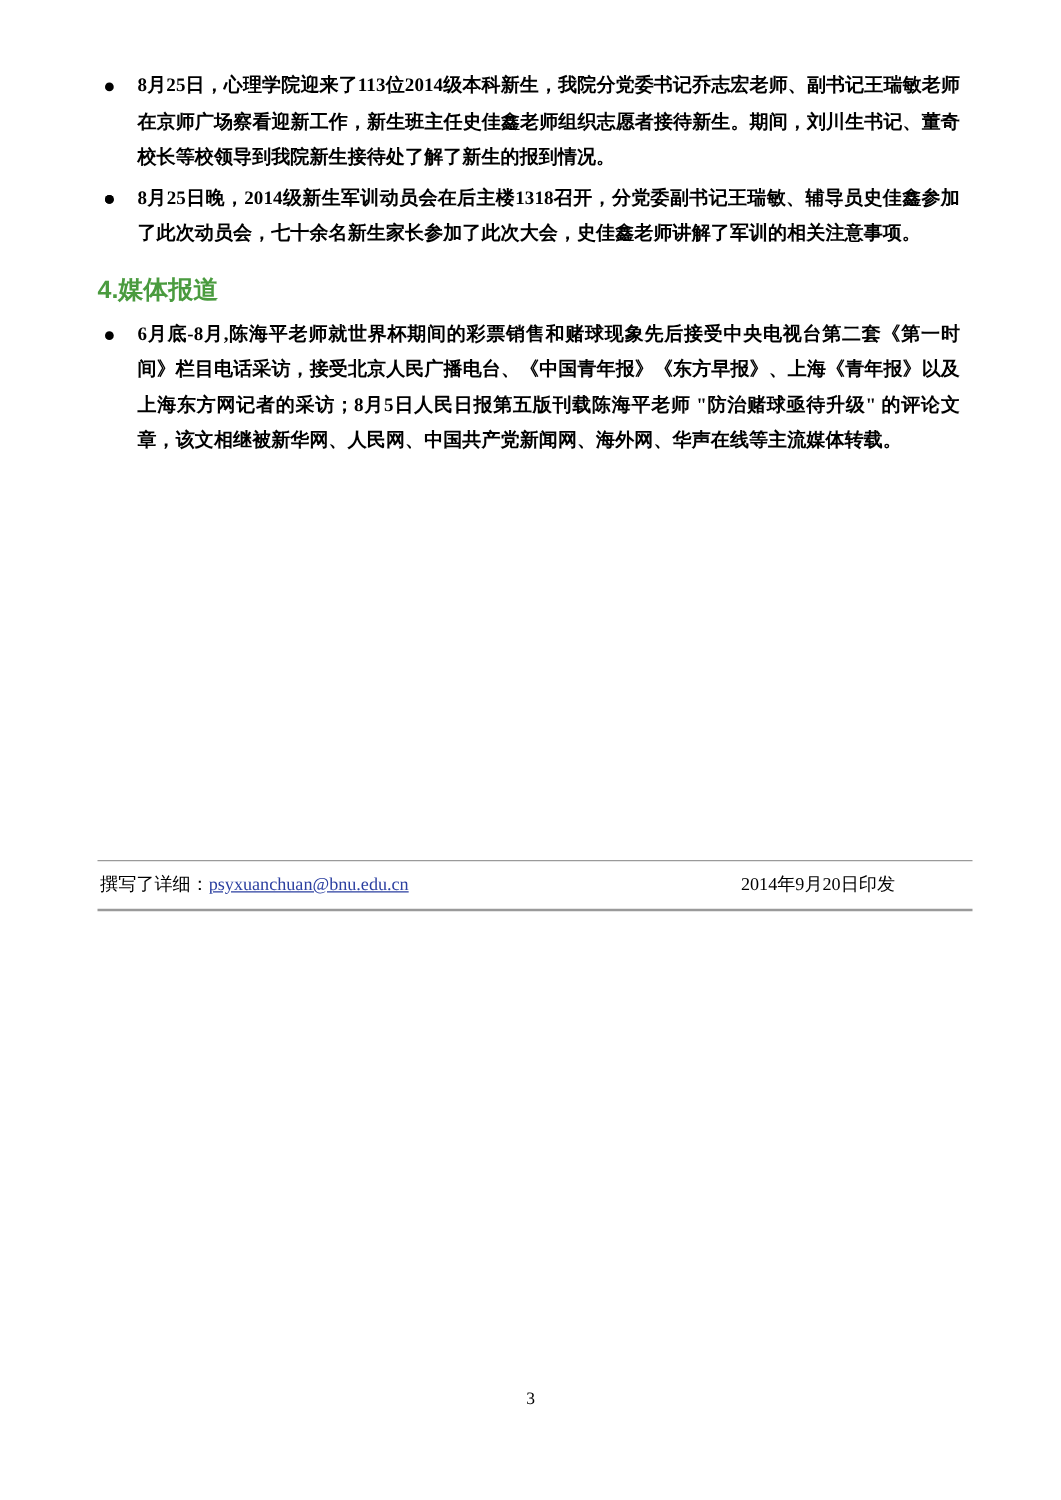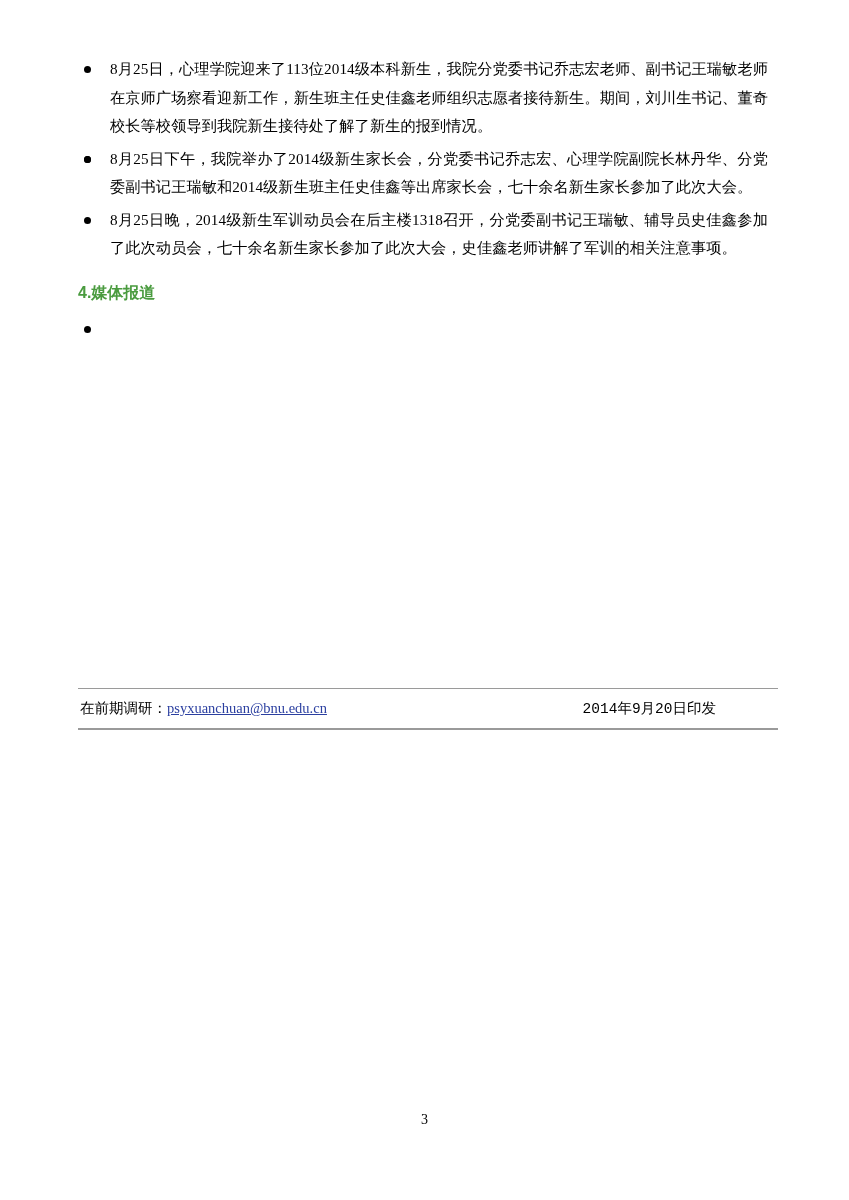--- a/index.html
+++ b/index.html
@@ -34,34 +34,35 @@
   }
   ul.bullets > li {
     position: relative;
     padding-left: 32px;
     margin-bottom: 4px;
     font-size: 15.2px;
     line-height: 28.5px;
     text-align: justify;
     text-justify: inter-ideograph;
     letter-spacing: 0.1px;
+    font-weight: bold;
   }
   ul.bullets > li .dot {
     position: absolute;
     left: 6px;
     top: 11px;
     width: 7px;
     height: 7px;
     background: #000;
     border-radius: 50%;
     display: block;
   }
   h2.section-head {
     color: #4a9b3f;
-    font-size: 16px;
+    font-size: 20px;
     font-weight: bold;
     margin: 18px 0 10px 0;
     padding: 0;
     line-height: 24px;
     font-family: "Liberation Sans", sans-serif;
   }
   .footer {
     position: absolute;
     left: 78px;
     top: 688px;
@@ -90,21 +91,20 @@
     white-space: nowrap;
   }
   .footer-left a {
     color: #2b3fa0;
     text-decoration: underline;
     font-family: Liberation Serif, serif;
   }
   .footer-right {
     white-space: nowrap;
     padding-right: 60px;
-    font-family: Liberation Mono, monospace;
   }
   .page-number {
     position: absolute;
     left: 0;
     top: 1112px;
     width: 849px;
     text-align: center;
     font-size: 14px;
   }
 </style>
@@ -117,43 +117,40 @@
     <ul class="bullets">
       <li>
         <span class="dot"></span>
         <span>8月25日，心理学院迎来了113位2014级本科新生，我院分党委书记乔志宏老师、副书记王瑞敏老师在京师广场察看迎新工作，新生班主任史佳鑫老师组织志愿者接待新生。期间，刘川生书记、董奇校长等校领导到我院新生接待处了解了新生的报到情况。</span>
       </li>
       <li>
         <span class="dot"></span>
       </li>
       <li>
         <span class="dot"></span>
-        <span>8月25日下午，我院举办了2014级新生家长会，分党委书记乔志宏、心理学院副院长林丹华、分党委副书记王瑞敏和2014级新生班主任史佳鑫等出席家长会，七十余名新生家长参加了此次大会。</span>
-      </li>
-      <li>
-        <span class="dot"></span>
         <span>8月25日晚，2014级新生军训动员会在后主楼1318召开，分党委副书记王瑞敏、辅导员史佳鑫参加了此次动员会，七十余名新生家长参加了此次大会，史佳鑫老师讲解了军训的相关注意事项。</span>
       </li>
     </ul>
 
     <h2 class="section-head">4.媒体报道</h2>
 
     <ul class="bullets">
       <li>
         <span class="dot"></span>
+        <span>6月底-8月,陈海平老师就世界杯期间的彩票销售和赌球现象先后接受中央电视台第二套《第一时间》栏目电话采访，接受北京人民广播电台、《中国青年报》《东方早报》、上海《青年报》以及上海东方网记者的采访；8月5日人民日报第五版刊载陈海平老师 "防治赌球亟待升级" 的评论文章，该文相继被新华网、人民网、中国共产党新闻网、海外网、华声在线等主流媒体转载。</span>
       </li>
     </ul>
 
   </div>
 
   <div class="footer">
     <div class="rule-top"></div>
     <div class="footer-row">
       <div class="footer-left">
-        <span>在前期调研：</span><a href="#">psyxuanchuan@bnu.edu.cn</a>
+        <span>撰写了详细：</span><a href="#">psyxuanchuan@bnu.edu.cn</a>
       </div>
       <div class="footer-right">2014年9月20日印发</div>
     </div>
     <div class="rule-bottom"></div>
   </div>
 
   <div class="page-number">3</div>
 </div>
 
 </body></html>

